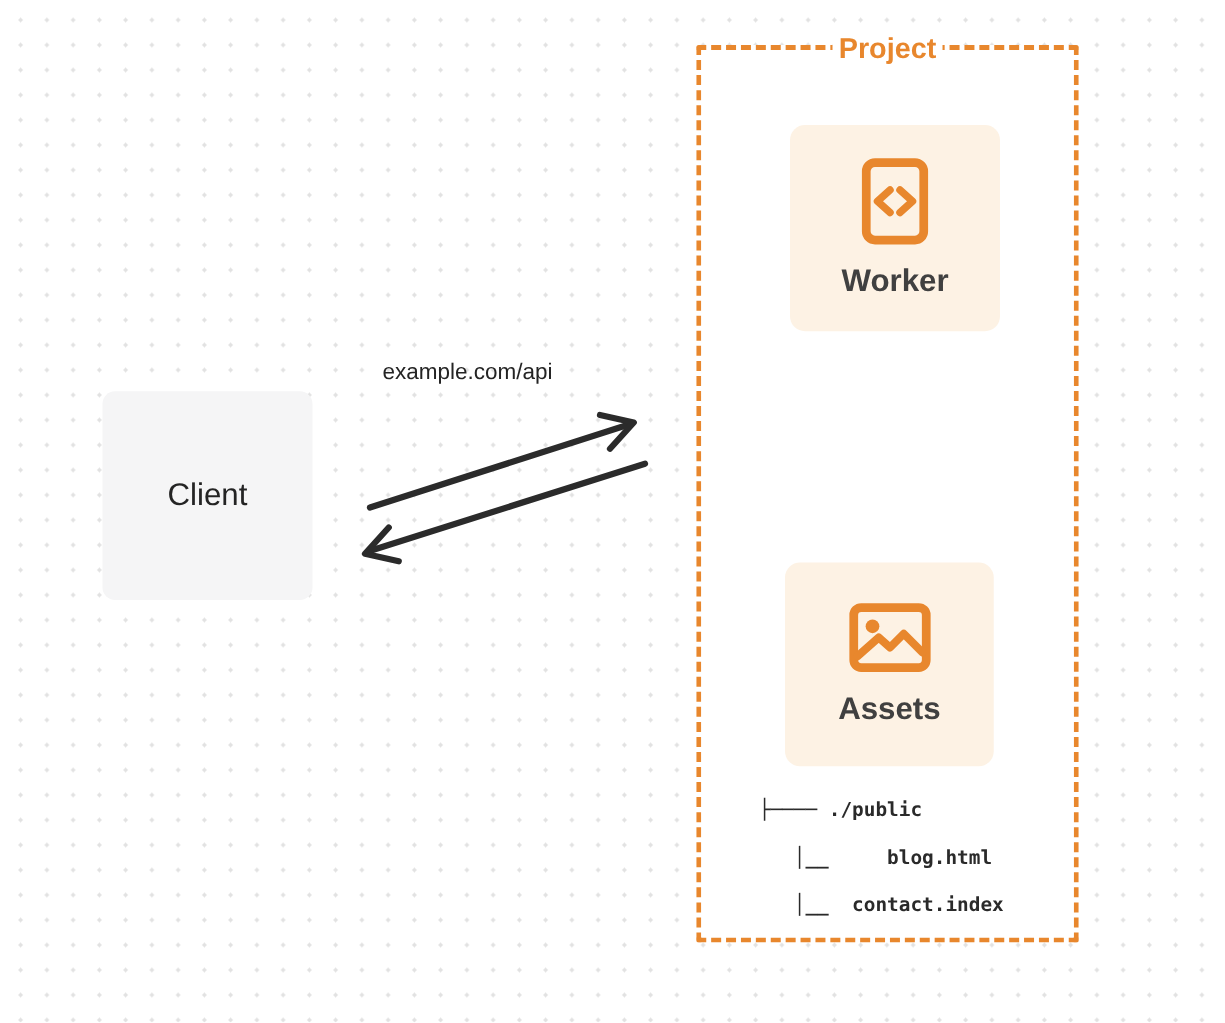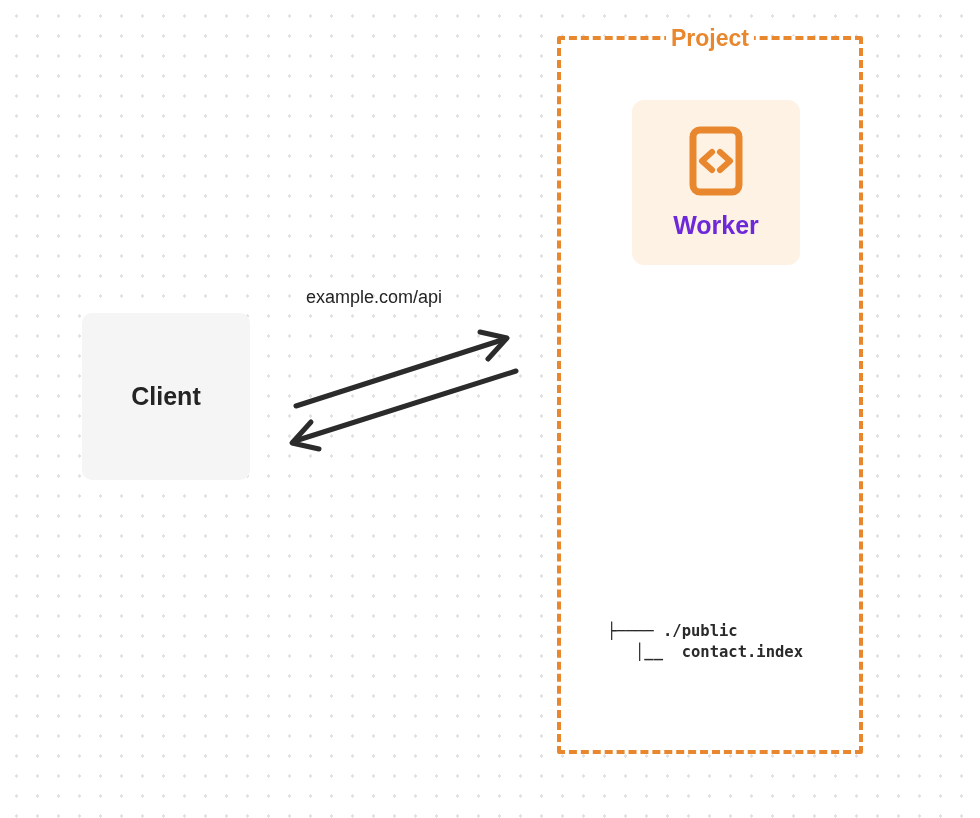--- a/index.html
+++ b/index.html
@@ -24,21 +24,21 @@
     box-sizing: border-box;
   }
   #client-node {
     left: 82px; top: 313px;
     width: 168px; height: 167px;
     background: #f5f5f6;
     border-radius: 10px;
   }
   #client-node .node-label {
     font-size: 25px;
-    font-weight: 700;
+    font-weight: 400;
     color: #242424;
   }
   #request-url-label {
     position: absolute;
     left: 306px; top: 287px;
     font-size: 18px;
     font-weight: 400;
     color: #242424;
     white-space: nowrap;
   }
@@ -73,34 +73,34 @@
   }
   #assets-node {
     left: 628px; top: 450px;
     width: 167px; height: 163px;
     background: #fdf2e4;
     border-radius: 12px;
   }
   .cream-label {
     font-size: 25px;
     font-weight: 700;
-    color: #6d28d9;
+    color: #404040;
     margin-top: 15px;
   }
   .node-icon { display: block; }
   #file-tree {
     position: absolute;
     left: 607px; top: 621px;
     font-family: "DejaVu Sans Mono", monospace;
     font-size: 15.5px;
     font-weight: 700;
     line-height: 21px;
     color: #2a2a2a;
   }
-  .tree-line { white-space: pre; }
+  .tree-line { white-space: pre; margin-top: 17px; }
   #arrows-overlay {
     position: absolute;
     left: 0; top: 0;
     width: 980px; height: 818px;
     pointer-events: none;
   }
 </style>
 </head>
 <body>
 
@@ -129,19 +129,28 @@
 
   <div id="worker-node" class="node-card">
     <svg class="node-icon" width="54" height="70" viewBox="0 0 54 70" xmlns="http://www.w3.org/2000/svg">
       <rect x="4" y="4" width="46" height="62" rx="7" fill="none" stroke="#e8872d" stroke-width="7"></rect>
       <path d="M23 26 L13 35 L23 44" fill="none" stroke="#e8872d" stroke-width="6" stroke-linecap="round" stroke-linejoin="round"></path>
       <path d="M31 26 L41 35 L31 44" fill="none" stroke="#e8872d" stroke-width="6" stroke-linecap="round" stroke-linejoin="round"></path>
     </svg>
     <span class="cream-label">Worker</span>
   </div>
 
+  <div id="assets-node" class="node-card">
+    <svg class="node-icon" width="66" height="56" viewBox="0 0 66 56" xmlns="http://www.w3.org/2000/svg">
+      <rect x="4" y="4" width="58" height="48" rx="6" fill="none" stroke="#e8872d" stroke-width="7"></rect>
+      <circle cx="19" cy="19" r="5.5" fill="#e8872d"></circle>
+      <path d="M7 43 L24 28 L33 36 L44 25 L59 40" fill="none" stroke="#e8872d" stroke-width="6.5" stroke-linecap="round" stroke-linejoin="round"></path>
+    </svg>
+    <span class="cream-label">Assets</span>
+  </div>
 
   <div id="file-tree">
     <div class="tree-line">├──── ./public</div>
+    <div class="tree-line">   │__     blog.html</div>
     <div class="tree-line">   │__  contact.index</div>
   </div>
 
 </div>
 
 </body></html>

